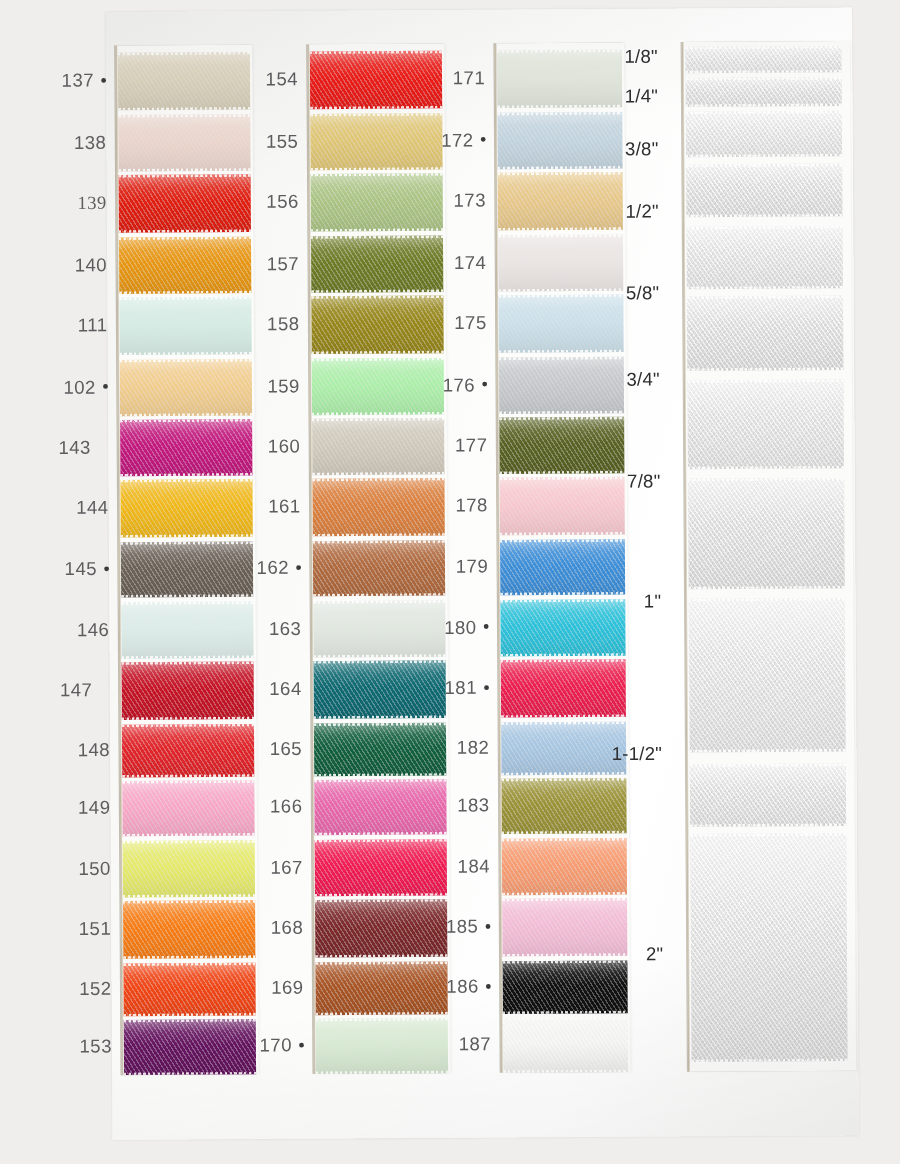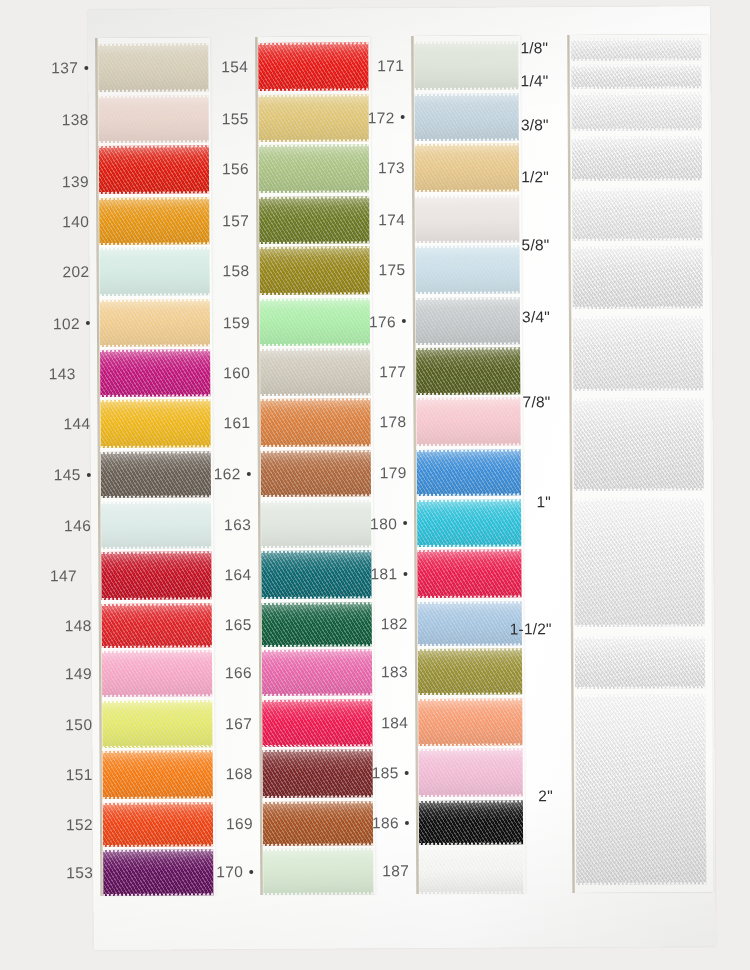--- a/index.html
+++ b/index.html
@@ -234,23 +234,23 @@
       </div>
       <div class="swatch" style="top: 812px; height: 46px; width: 110px; background: rgb(101, 21, 96);">
         <div class="weave"></div>
         <div class="sheen"></div>
         <div class="edge-top"></div>
         <div class="edge-bot"></div>
       </div>
     </div>
     <div class="swatch-label" style="left: -56px; width: 56px; top: 58px;"><span>137</span><span class="dot"></span></div>
     <div class="swatch-label" style="left: -56px; width: 56px; top: 109.5px;"><span>138</span></div>
-    <div class="swatch-label" style="left: -56px; width: 56px; top: 172px;"><span>139</span></div>
+    <div class="swatch-label" style="left: -56px; width: 56px; top: 160px; font-family: Liberation Serif, serif;"><span>139</span></div>
     <div class="swatch-label" style="left: -56px; width: 56px; top: 211.5px;"><span>140</span></div>
-    <div class="swatch-label" style="left: -56px; width: 56px; top: 262px;"><span>202</span></div>
+    <div class="swatch-label" style="left: -56px; width: 56px; top: 262px;"><span>111</span></div>
     <div class="swatch-label" style="left: -56px; width: 56px; top: 313.5px;"><span>102</span><span class="dot"></span></div>
     <div class="swatch-label" style="left: -56px; width: 56px; top: 363.5px; text-align: center;"><span>143</span></div>
     <div class="swatch-label" style="left: -56px; width: 56px; top: 414px;"><span>144</span></div>
     <div class="swatch-label" style="left: -56px; width: 56px; top: 465px;"><span>145</span><span class="dot"></span></div>
     <div class="swatch-label" style="left: -56px; width: 56px; top: 515.5px;"><span>146</span></div>
     <div class="swatch-label" style="left: -56px; width: 56px; top: 566px; text-align: center;"><span>147</span></div>
     <div class="swatch-label" style="left: -56px; width: 56px; top: 616px;"><span>148</span></div>
     <div class="swatch-label" style="left: -56px; width: 56px; top: 664px;"><span>149</span></div>
     <div class="swatch-label" style="left: -56px; width: 56px; top: 714.5px;"><span>150</span></div>
     <div class="swatch-label" style="left: -56px; width: 56px; top: 765px;"><span>151</span></div>

